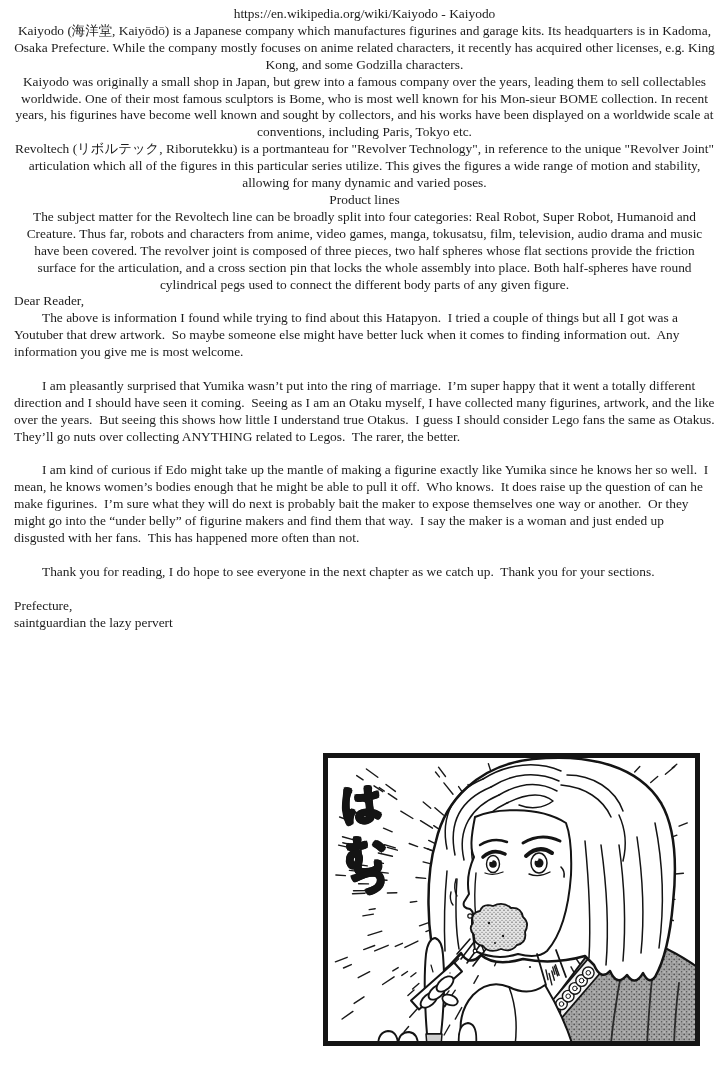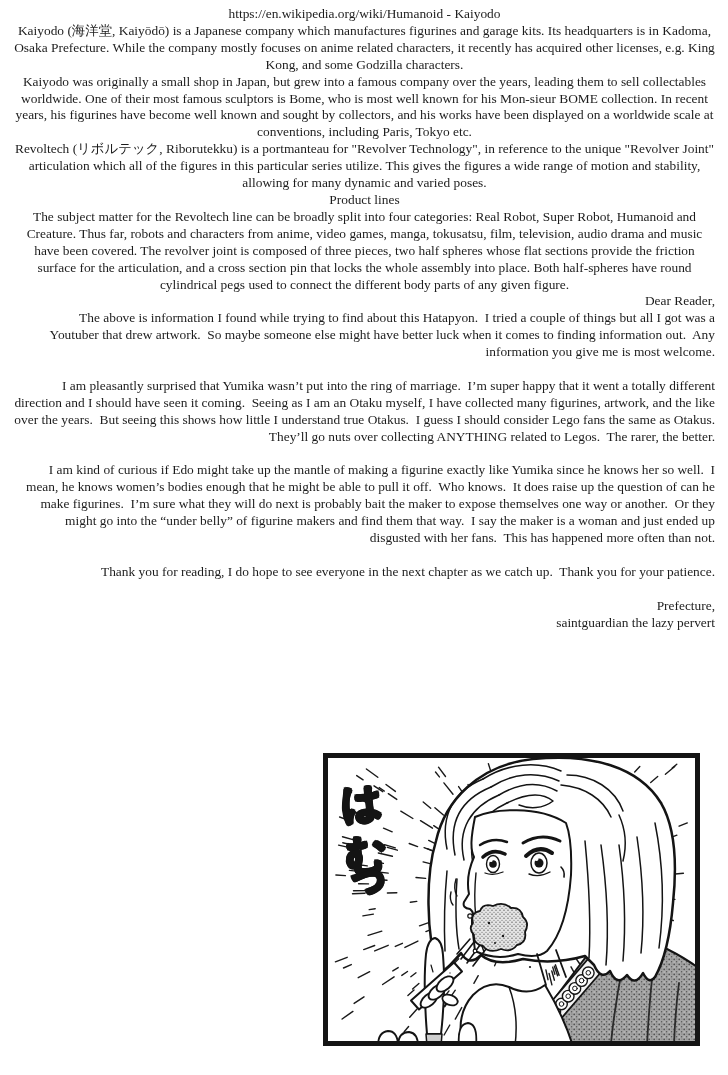--- a/index.html
+++ b/index.html
@@ -8,21 +8,21 @@
     width:728px;height:1075px;
     background:#ffffff;
     color:#1c1c1c;
     font-family:"Liberation Serif","DejaVu Serif",serif;
     font-size:13.4px;
     line-height:16.9px;
     overflow:hidden;
   }
   .text-col{position:absolute;left:14px;top:6px;width:701px;}
   .center-block p{margin:0;text-align:center;}
-  .letter p{margin:0;text-align:right;}
+  .letter p{margin:0;}
   .salutation{margin-top:9px;margin-bottom:16.9px;}
   .letter .body{margin-bottom:16.9px;text-indent:28px;white-space:pre-wrap;}
   .closing{margin-bottom:16.9px;}
   .sig-line{margin:0;}
   
   .panel{
     position:absolute;left:323px;top:753px;width:377px;height:293px;
   }
   .panel svg{display:block;width:377px;height:293px;}
   .sfx{
@@ -39,34 +39,34 @@
       1.5px 1.5px 0 #141414,-1.5px 1.5px 0 #141414,1.5px -1.5px 0 #141414,-1.5px -1.5px 0 #141414;
   }
 </style>
 </head>
 <body>
 
 <div class="page">
 
   <div class="text-col">
     <div class="center-block">
-      <p>https://en.wikipedia.org/wiki/Humanoid - Kaiyodo</p>
+      <p>https://en.wikipedia.org/wiki/Kaiyodo - Kaiyodo</p>
       <p>Kaiyodo (海洋堂, Kaiyōdō) is a Japanese company which manufactures figurines and garage kits. Its headquarters is in Kadoma, Osaka Prefecture. While the company mostly focuses on anime related characters, it recently has acquired other licenses, e.g. King Kong, and some Godzilla characters.</p>
       <p>Kaiyodo was originally a small shop in Japan, but grew into a famous company over the years, leading them to sell collectables worldwide. One of their most famous sculptors is Bome, who is most well known for his Mon-sieur BOME collection. In recent years, his figurines have become well known and sought by collectors, and his works have been displayed on a worldwide scale at conventions, including Paris, Tokyo etc.</p>
       <p>Revoltech (リボルテック, Riborutekku) is a portmanteau for "Revolver Technology", in reference to the unique "Revolver Joint" articulation which all of the figures in this particular series utilize. This gives the figures a wide range of motion and stability, allowing for many dynamic and varied poses.</p>
       <p>Product lines</p>
       <p>The subject matter for the Revoltech line can be broadly split into four categories: Real Robot, Super Robot, Humanoid and Creature. Thus far, robots and characters from anime, video games, manga, tokusatsu, film, television, audio drama and music have been covered. The revolver joint is composed of three pieces, two half spheres whose flat sections provide the friction surface for the articulation, and a cross section pin that locks the whole assembly into place. Both half-spheres have round cylindrical pegs used to connect the different body parts of any given figure.</p>
     </div>
 
     <div class="letter">
       <p class="salutation">Dear Reader,</p>
       <p class="body">The above is information I found while trying to find about this Hatapyon.  I tried a couple of things but all I got was a Youtuber that drew artwork.  So maybe someone else might have better luck when it comes to finding information out.  Any information you give me is most welcome.</p>
       <p class="body">I am pleasantly surprised that Yumika wasn’t put into the ring of marriage.  I’m super happy that it went a totally different direction and I should have seen it coming.  Seeing as I am an Otaku myself, I have collected many figurines, artwork, and the like over the years.  But seeing this shows how little I understand true Otakus.  I guess I should consider Lego fans the same as Otakus.  They’ll go nuts over collecting ANYTHING related to Legos.  The rarer, the better.</p>
       <p class="body">I am kind of curious if Edo might take up the mantle of making a figurine exactly like Yumika since he knows her so well.  I mean, he knows women’s bodies enough that he might be able to pull it off.  Who knows.  It does raise up the question of can he make figurines.  I’m sure what they will do next is probably bait the maker to expose themselves one way or another.  Or they might go into the “under belly” of figurine makers and find them that way.  I say the maker is a woman and just ended up disgusted with her fans.  This has happened more often than not.</p>
-      <p class="body">Thank you for reading, I do hope to see everyone in the next chapter as we catch up.  Thank you for your patience.</p>
+      <p class="body">Thank you for reading, I do hope to see everyone in the next chapter as we catch up.  Thank you for your sections.</p>
       <p class="closing">Prefecture,</p>
       <p class="sig-line">saintguardian the lazy pervert</p>
     </div>
   </div>
 
   <div class="panel">
     <svg id="panel-svg" viewBox="0 0 377 293" xmlns="http://www.w3.org/2000/svg">
       <defs>
         <pattern id="stipple" width="5" height="5" patternUnits="userSpaceOnUse">
           <rect width="5" height="5" fill="#a4a4a4"></rect>

